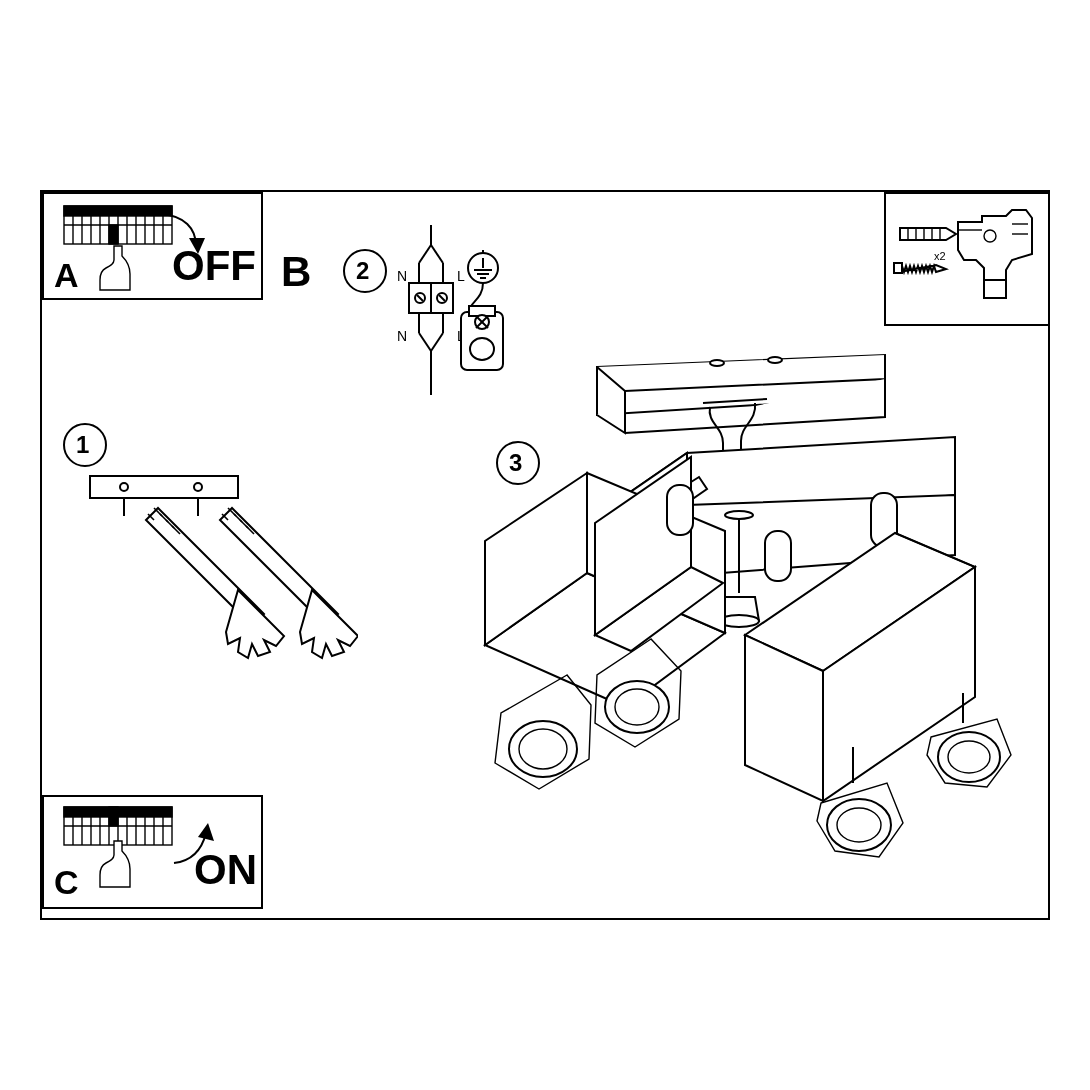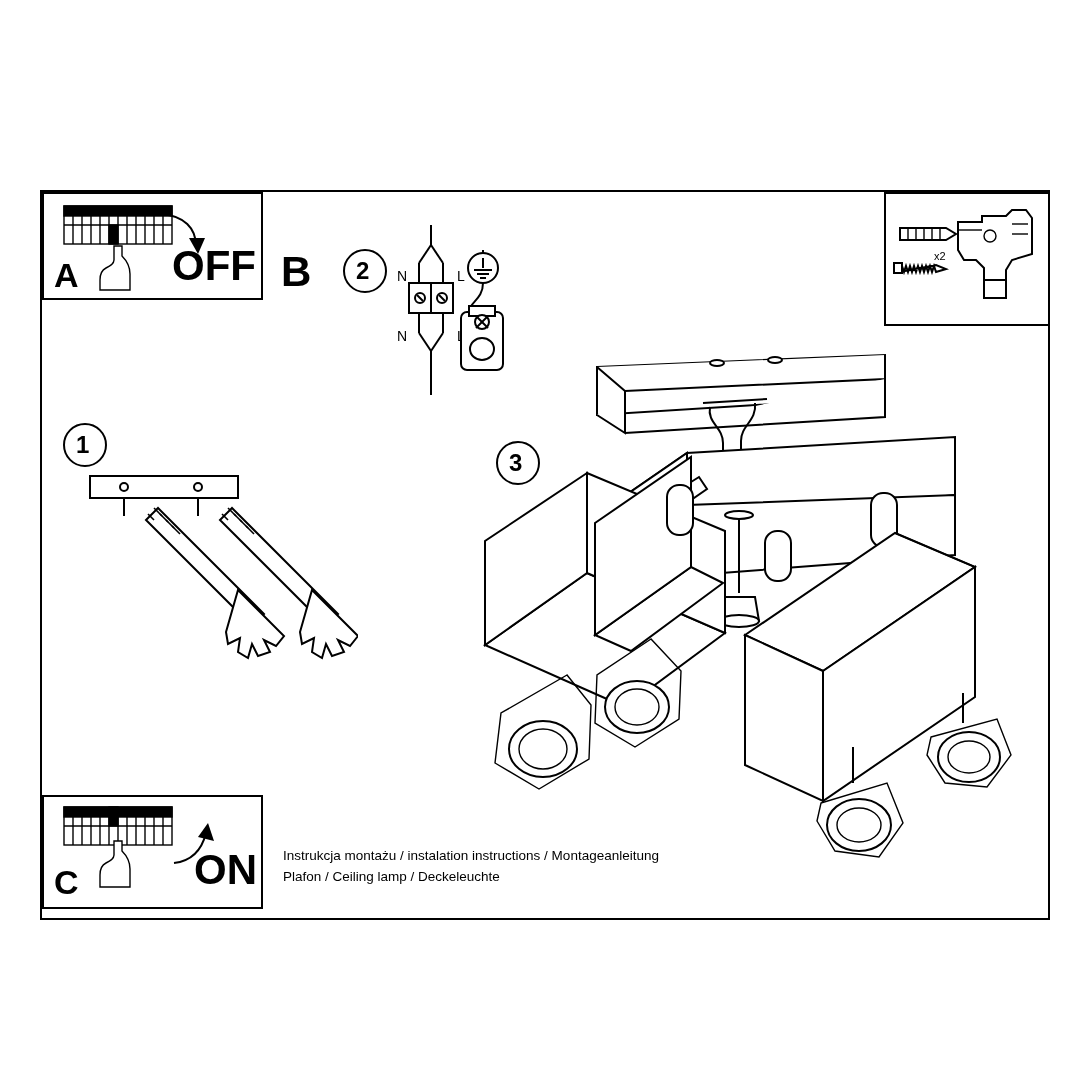--- a/index.html
+++ b/index.html
@@ -271,18 +271,14 @@
       <g class="thin1">
         <path d="M70 44 L70 58 C70 62 66 64 62 66 C58 68 56 72 56 78 L56 90 L86 90 L86 72 C86 64 82 58 78 54 L78 44 Z" fill="#fff"></path>
       </g>
       <path d="M130 66 C148 64 158 52 162 36" class="thin" fill="none"></path>
       <path d="M154 40 L164 26 L170 44 Z" fill="#000"></path>
     </svg>
     <div class="lbl big" style="left:10px;top:66px;">C</div>
     <div class="lbl huge" style="left:130px;top:49px;margin-left:20px;">ON</div>
   </div>
 
-  <div class="cap">
-    <div>Instrukcja montażu / instalation instructions / Montageanleitung</div>
-    <div>Plafon / Ceiling lamp / Deckeleuchte</div>
-  </div>
 
 </div>
 
 </body></html>

